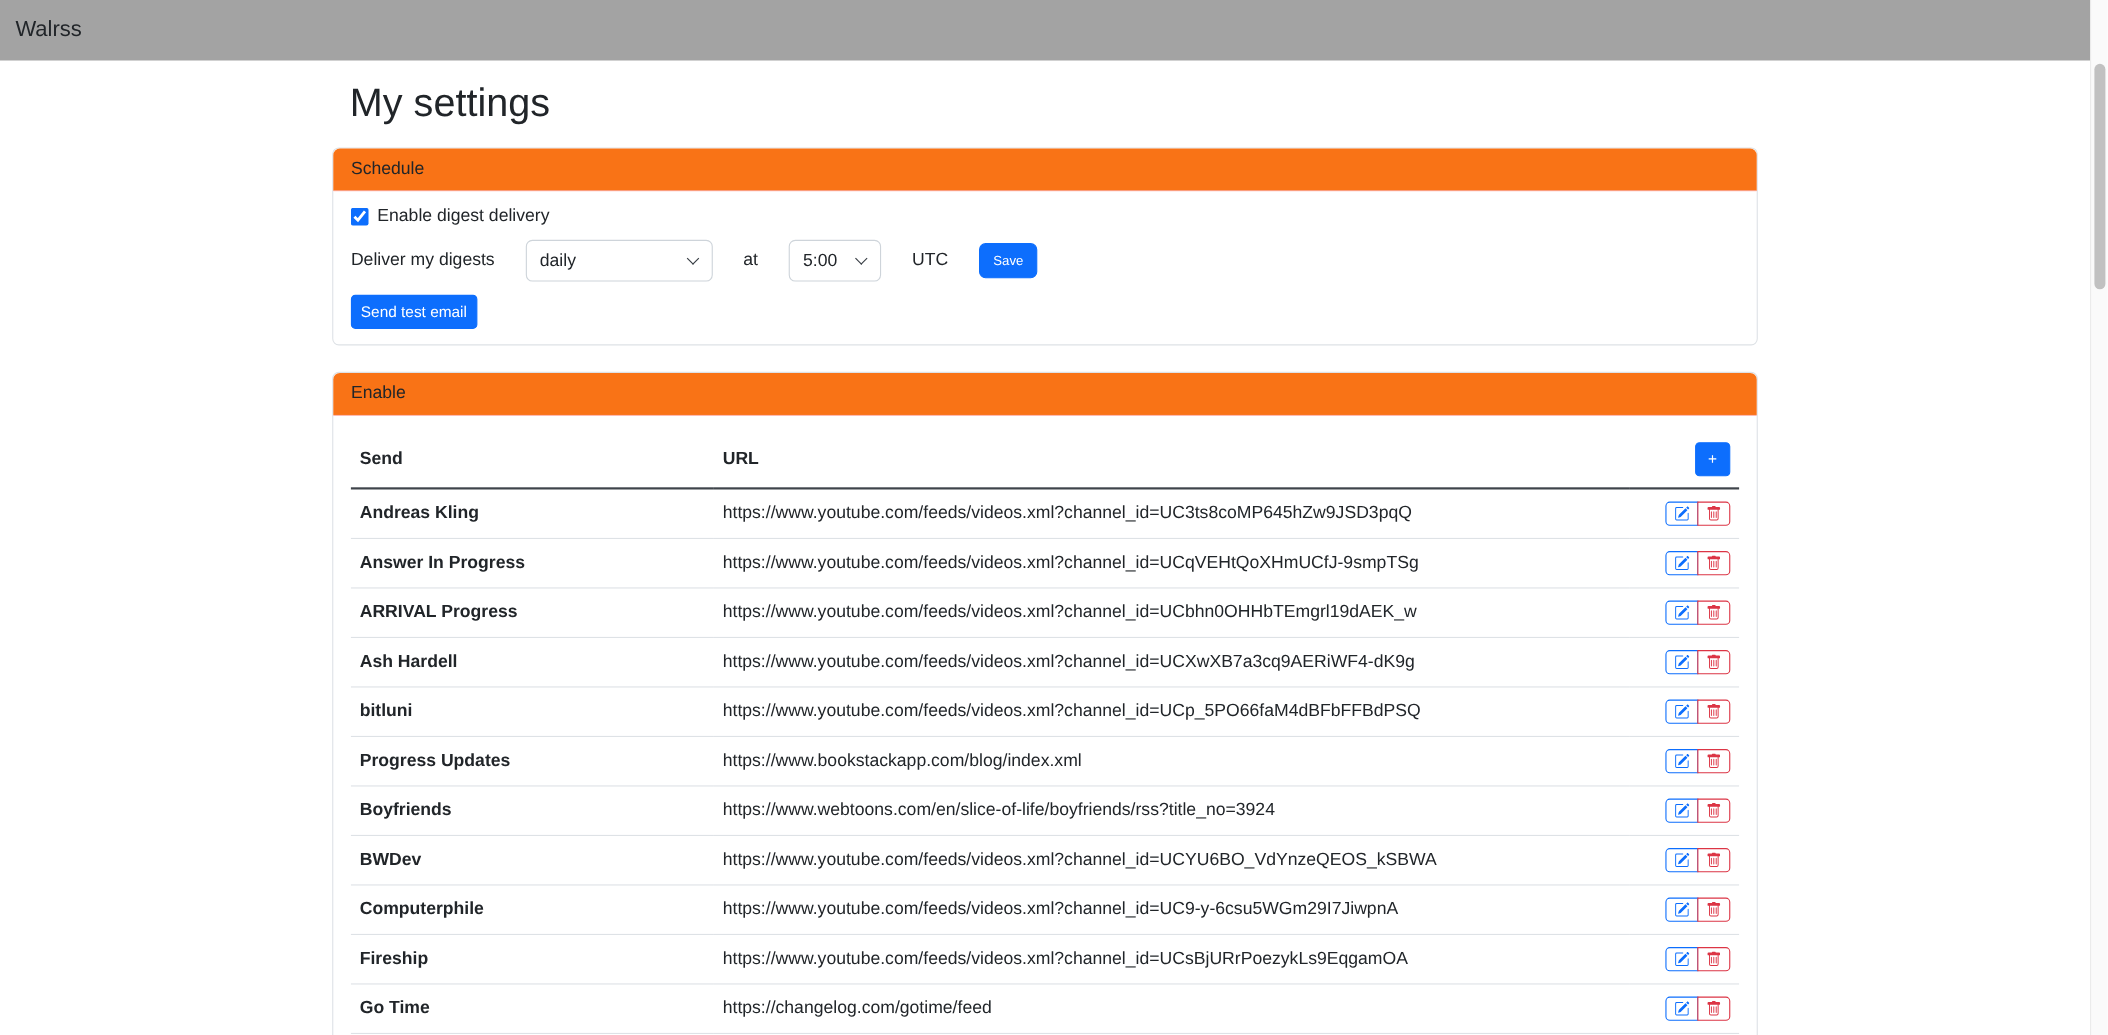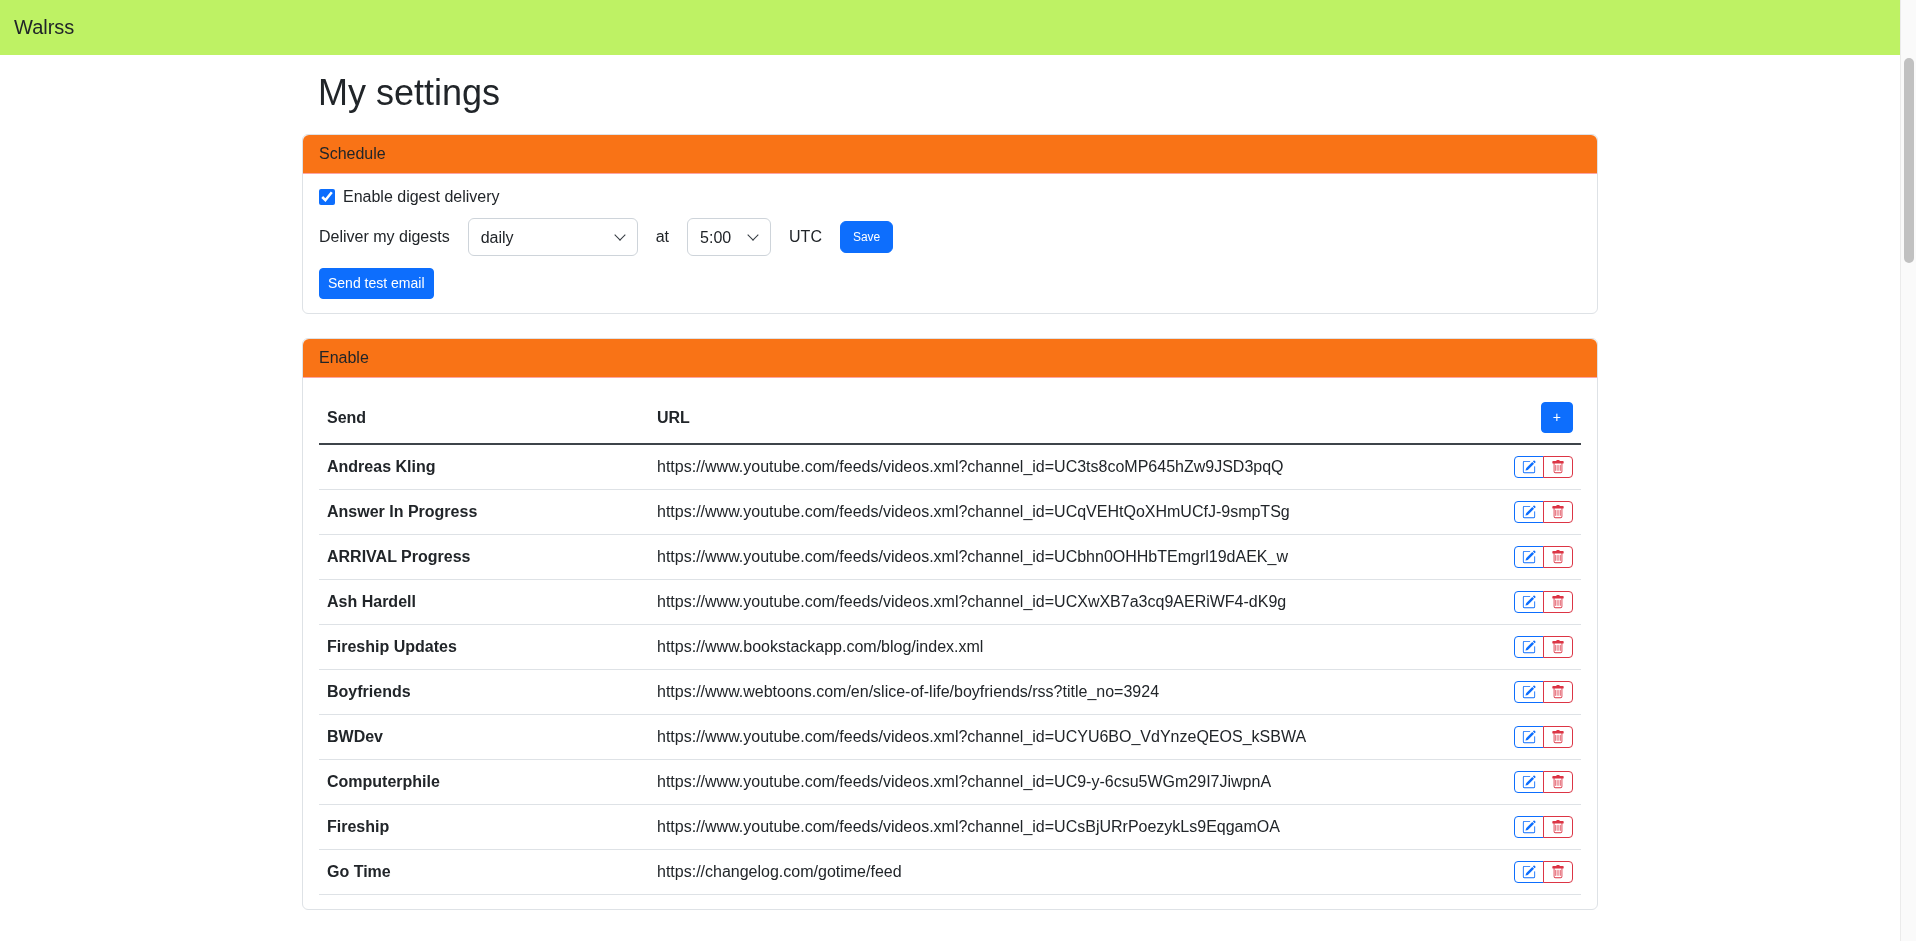--- a/index.html
+++ b/index.html
@@ -82,21 +82,21 @@
   .form-check input[type="checkbox"] {
     width: 16px; height: 16px;
     margin: 0;
     accent-color: #0d6efd;
     cursor: pointer;
   }
   .form-check label { cursor: pointer; }
   .form-row {
     display: flex;
     align-items: center;
-    gap: 18px;
+    gap: 28px;
     margin-bottom: 12px;
   }
   .select-wrap { position: relative; display: inline-block; }
   .select-wrap select {
     appearance: none;
     -webkit-appearance: none;
     font-family: inherit;
     font-size: 16px;
     color: #212529;
     background: #fff;
@@ -182,21 +182,21 @@
   }
   .btn-group .btn:first-child { border-radius: 4px 0 0 4px; }
   .btn-group .btn:last-child  { border-radius: 0 4px 4px 0; margin-left: -1px; }
   .btn-group svg { display: block; }
   .add-btn { padding: 4px 11px; }
 </style>
 </head>
 <body>
 
 <div class="page">
-  <nav class="navbar" style="background: #bef264;">
+  <nav class="navbar" style="background: #a3a3a3;">
     <span class="navbar-brand">Walrss</span>
   </nav>
 
   <main class="container">
     <h1 class="page-title">My settings</h1>
 
     <section class="card">
       <div class="card-header">Schedule</div>
       <div class="card-body">
         <div class="form-check">
@@ -303,21 +303,39 @@
                     </button>
                     <button class="btn btn-sm btn-outline-danger">
                       <svg width="14" height="14" viewBox="0 0 16 16" fill="currentColor">
                         <path d="M5.5 5.5A.5.5 0 0 1 6 6v6a.5.5 0 0 1-1 0V6a.5.5 0 0 1 .5-.5zm2.5 0a.5.5 0 0 1 .5.5v6a.5.5 0 0 1-1 0V6a.5.5 0 0 1 .5-.5zm3 .5a.5.5 0 0 0-1 0v6a.5.5 0 0 0 1 0V6z"></path>
                         <path d="M14.5 3a1 1 0 0 1-1 1H13v9a2 2 0 0 1-2 2H5a2 2 0 0 1-2-2V4h-.5a1 1 0 0 1-1-1V2a1 1 0 0 1 1-1H6a1 1 0 0 1 1-1h2a1 1 0 0 1 1 1h3.5a1 1 0 0 1 1 1v1zM4.118 4 4 4.059V13a1 1 0 0 0 1 1h6a1 1 0 0 0 1-1V4.059L11.882 4H4.118zM2.5 3V2h11v1h-11z"></path>
                       </svg>
                     </button>
                   </span></td>
               </tr>
               <tr>
-                <td class="feed-name">Fireship Updates</td>
+                <td class="feed-name">bitluni</td>
+                <td class="feed-url">https://www.youtube.com/feeds/videos.xml?channel_id=UCp_5PO66faM4dBFbFFBdPSQ</td>
+                <td class="feed-actions"><span class="btn-group">
+                    <button class="btn btn-sm btn-outline-primary">
+                      <svg width="14" height="14" viewBox="0 0 16 16" fill="currentColor">
+                        <path d="M15.502 1.94a.5.5 0 0 1 0 .706L14.459 3.69l-2-2L13.502.646a.5.5 0 0 1 .707 0l1.293 1.293zm-1.75 2.456-2-2L4.939 9.21a.5.5 0 0 0-.121.196l-.805 2.414a.25.25 0 0 0 .316.316l2.414-.805a.5.5 0 0 0 .196-.12l6.813-6.814z"></path>
+                        <path d="M1 13.5A1.5 1.5 0 0 0 2.5 15h11a1.5 1.5 0 0 0 1.5-1.5v-6a.5.5 0 0 0-1 0v6a.5.5 0 0 1-.5.5h-11a.5.5 0 0 1-.5-.5v-11a.5.5 0 0 1 .5-.5H9a.5.5 0 0 0 0-1H2.5A1.5 1.5 0 0 0 1 2.5v11z"></path>
+                      </svg>
+                    </button>
+                    <button class="btn btn-sm btn-outline-danger">
+                      <svg width="14" height="14" viewBox="0 0 16 16" fill="currentColor">
+                        <path d="M5.5 5.5A.5.5 0 0 1 6 6v6a.5.5 0 0 1-1 0V6a.5.5 0 0 1 .5-.5zm2.5 0a.5.5 0 0 1 .5.5v6a.5.5 0 0 1-1 0V6a.5.5 0 0 1 .5-.5zm3 .5a.5.5 0 0 0-1 0v6a.5.5 0 0 0 1 0V6z"></path>
+                        <path d="M14.5 3a1 1 0 0 1-1 1H13v9a2 2 0 0 1-2 2H5a2 2 0 0 1-2-2V4h-.5a1 1 0 0 1-1-1V2a1 1 0 0 1 1-1H6a1 1 0 0 1 1-1h2a1 1 0 0 1 1 1h3.5a1 1 0 0 1 1 1v1zM4.118 4 4 4.059V13a1 1 0 0 0 1 1h6a1 1 0 0 0 1-1V4.059L11.882 4H4.118zM2.5 3V2h11v1h-11z"></path>
+                      </svg>
+                    </button>
+                  </span></td>
+              </tr>
+              <tr>
+                <td class="feed-name">Progress Updates</td>
                 <td class="feed-url">https://www.bookstackapp.com/blog/index.xml</td>
                 <td class="feed-actions"><span class="btn-group">
                     <button class="btn btn-sm btn-outline-primary">
                       <svg width="14" height="14" viewBox="0 0 16 16" fill="currentColor">
                         <path d="M15.502 1.94a.5.5 0 0 1 0 .706L14.459 3.69l-2-2L13.502.646a.5.5 0 0 1 .707 0l1.293 1.293zm-1.75 2.456-2-2L4.939 9.21a.5.5 0 0 0-.121.196l-.805 2.414a.25.25 0 0 0 .316.316l2.414-.805a.5.5 0 0 0 .196-.12l6.813-6.814z"></path>
                         <path d="M1 13.5A1.5 1.5 0 0 0 2.5 15h11a1.5 1.5 0 0 0 1.5-1.5v-6a.5.5 0 0 0-1 0v6a.5.5 0 0 1-.5.5h-11a.5.5 0 0 1-.5-.5v-11a.5.5 0 0 1 .5-.5H9a.5.5 0 0 0 0-1H2.5A1.5 1.5 0 0 0 1 2.5v11z"></path>
                       </svg>
                     </button>
                     <button class="btn btn-sm btn-outline-danger">
                       <svg width="14" height="14" viewBox="0 0 16 16" fill="currentColor">

